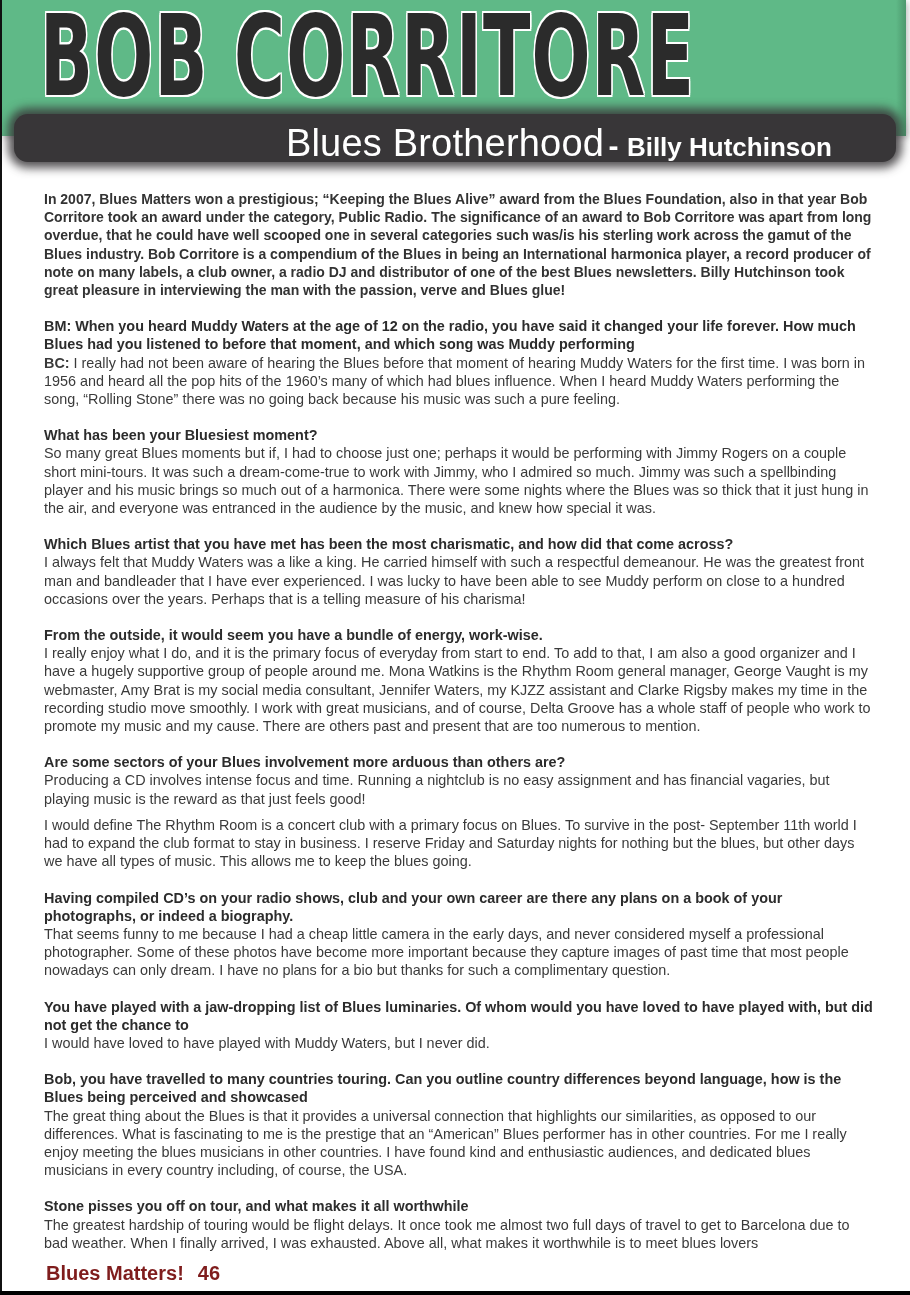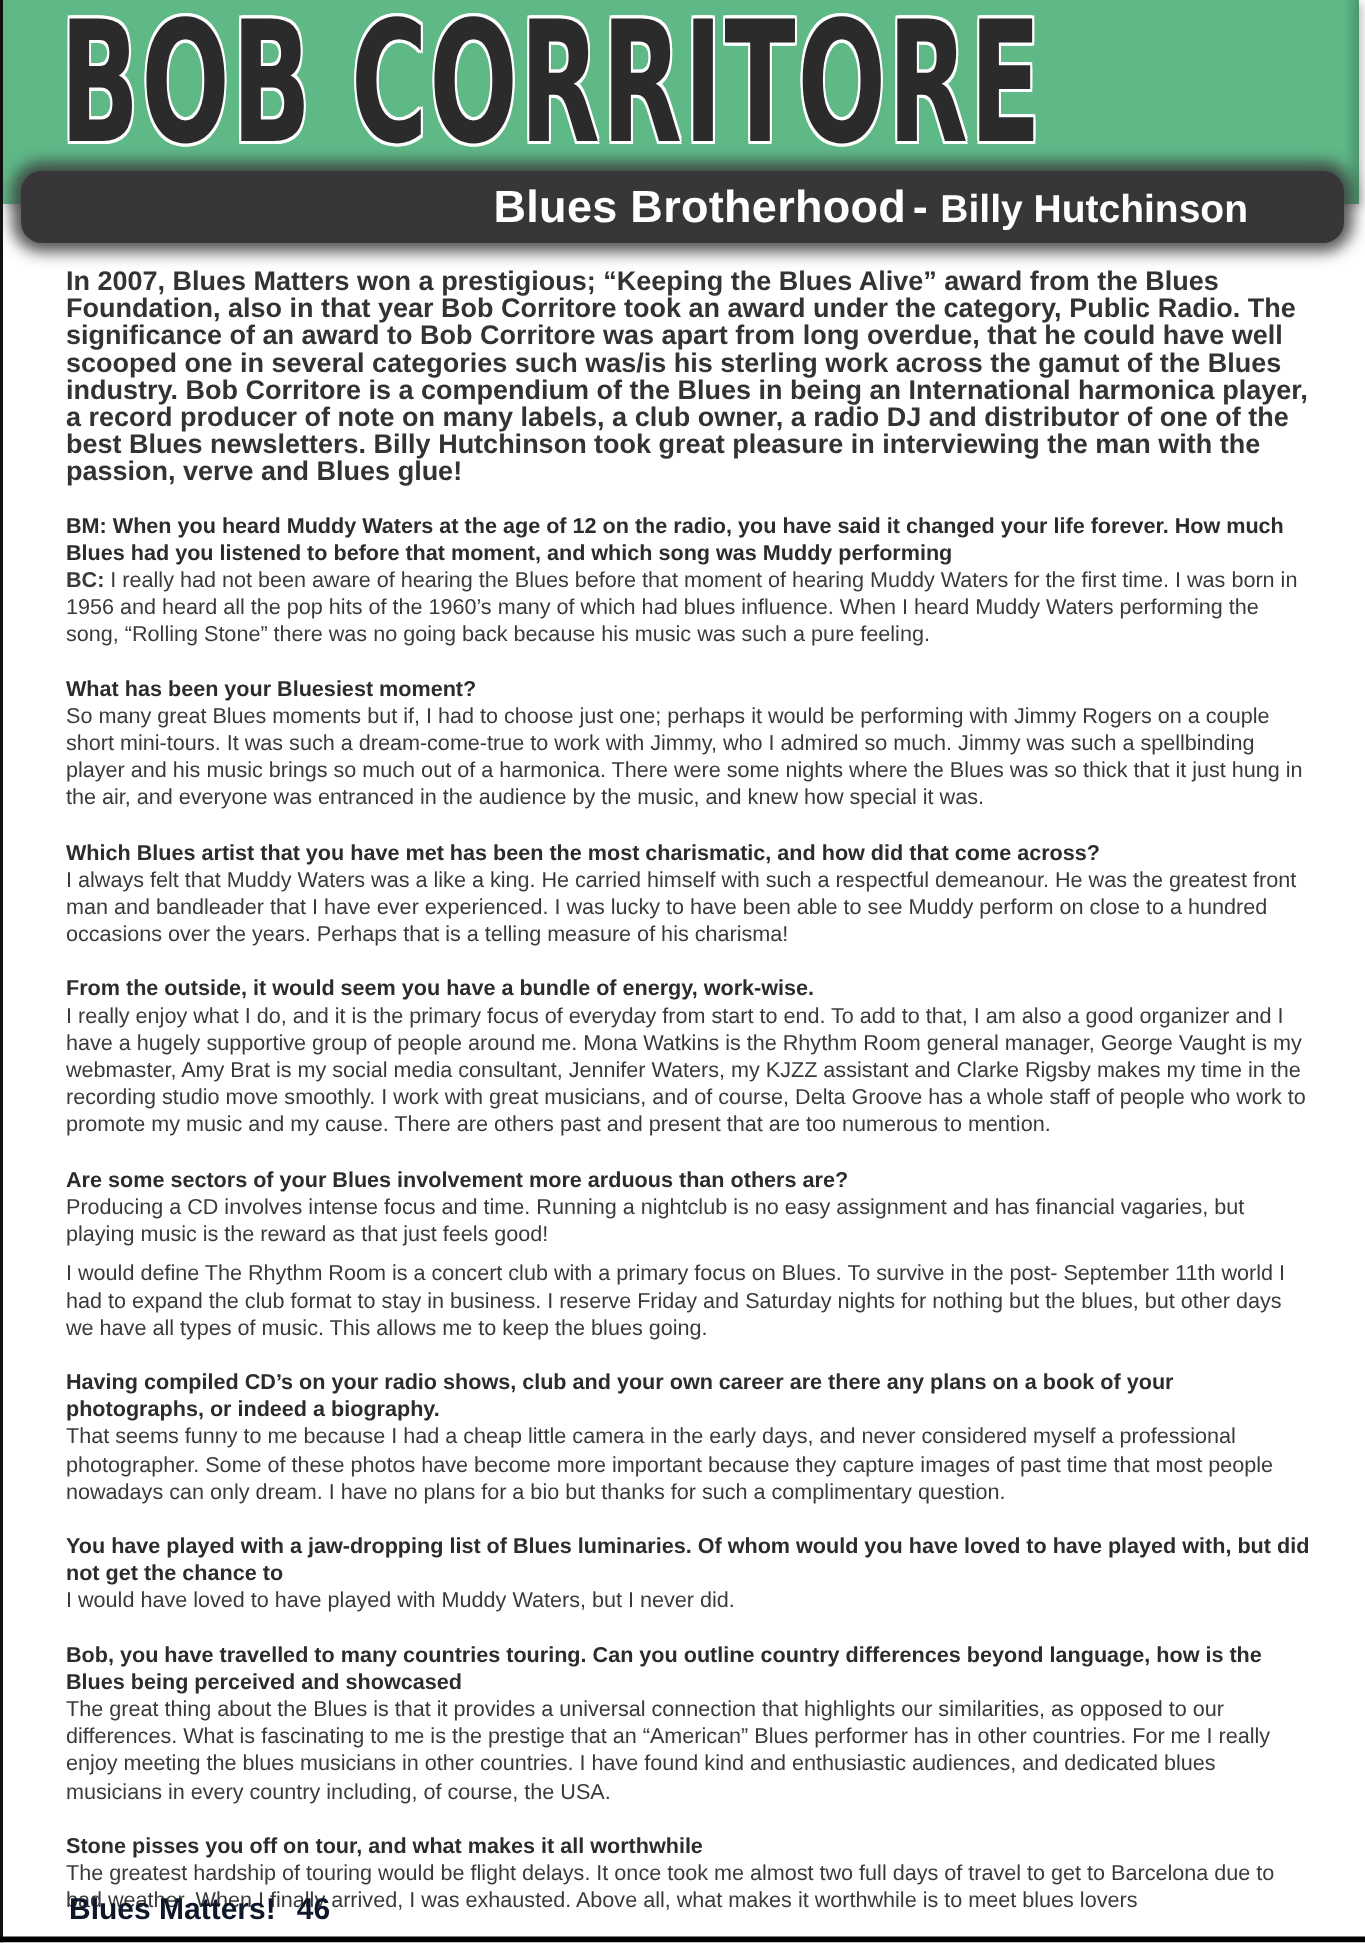--- a/index.html
+++ b/index.html
@@ -36,37 +36,37 @@
     position: absolute; left: 14px; top: 114px; width: 882px; height: 48px;
     background: #383638;
     border-radius: 14px;
     box-shadow: 0 0 10px 6px rgba(56,54,56,0.85);
   }
   .subtitle {
     position: absolute; right: 78px; top: 122px;
     color: #ffffff; white-space: nowrap;
     font-family: "Liberation Sans", sans-serif;
   }
-  .subtitle .main { font-size: 30px; font-weight: bold; letter-spacing: 0.2px; }
+  .subtitle .main { font-size: 38px; font-weight: normal; letter-spacing: 0.2px; }
   .subtitle .sep { font-size: 30px; font-weight: bold; }
   .subtitle .author { font-size: 26px; font-weight: bold; }
 
   .article {
     position: absolute; left: 44px; top: 178px; width: 830px;
     font-size: 14.4px; line-height: 18.2px;
   }
-  .intro { font-weight: bold; color: #333; margin: 0 0 8px 0; font-size: 18px; }
+  .intro { font-weight: bold; color: #333; margin: 12px 0 8px 0; font-size: 14px; }
   .qa { margin: 0 0 8px 0; }
   .question { font-weight: bold; color: #2c2c2c; margin-top: 18px; }
   .answer { color: #3a3a3a; }
   .bc-label { font-weight: bold; }
 
   .footer {
     position: absolute; left: 46px; top: 1262px;
-    font-size: 20px; font-weight: bold; color: #0f172a; white-space: nowrap;
+    font-size: 20px; font-weight: bold; color: #7f1d1d; white-space: nowrap;
   }
   .footer .page-num { margin-left: 14px; }
 </style>
 </head>
 <body>
 
 <div class="page-border-left"></div>
 
 <header>
   <div class="banner-green"></div>

